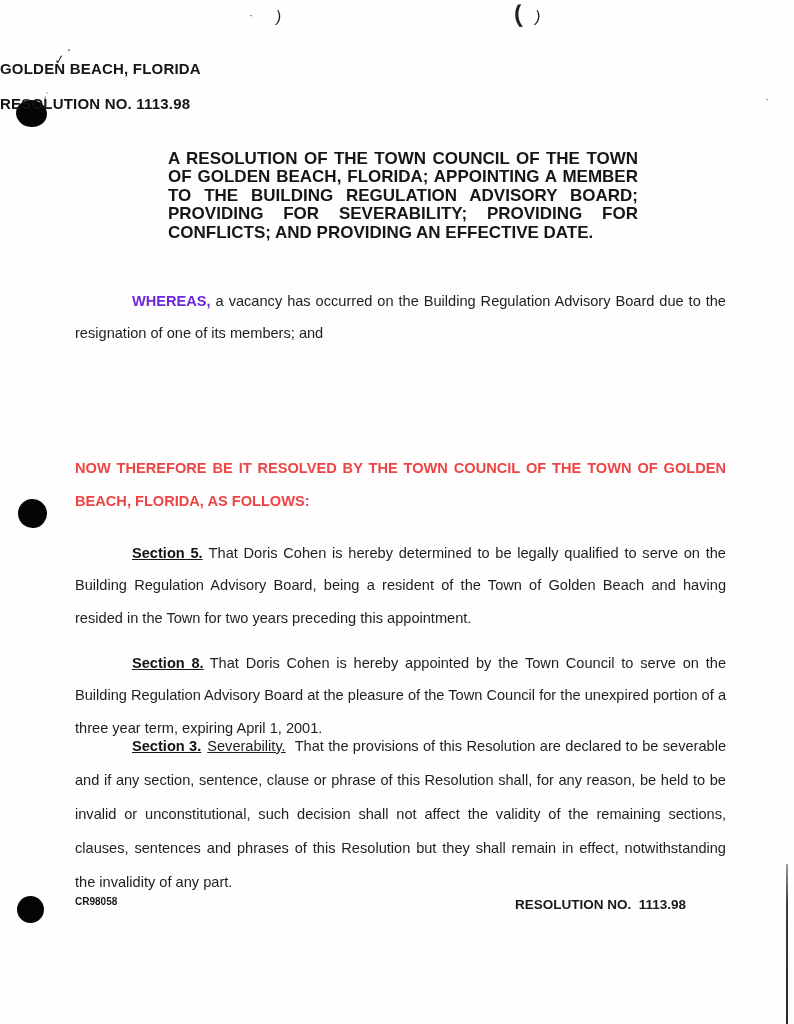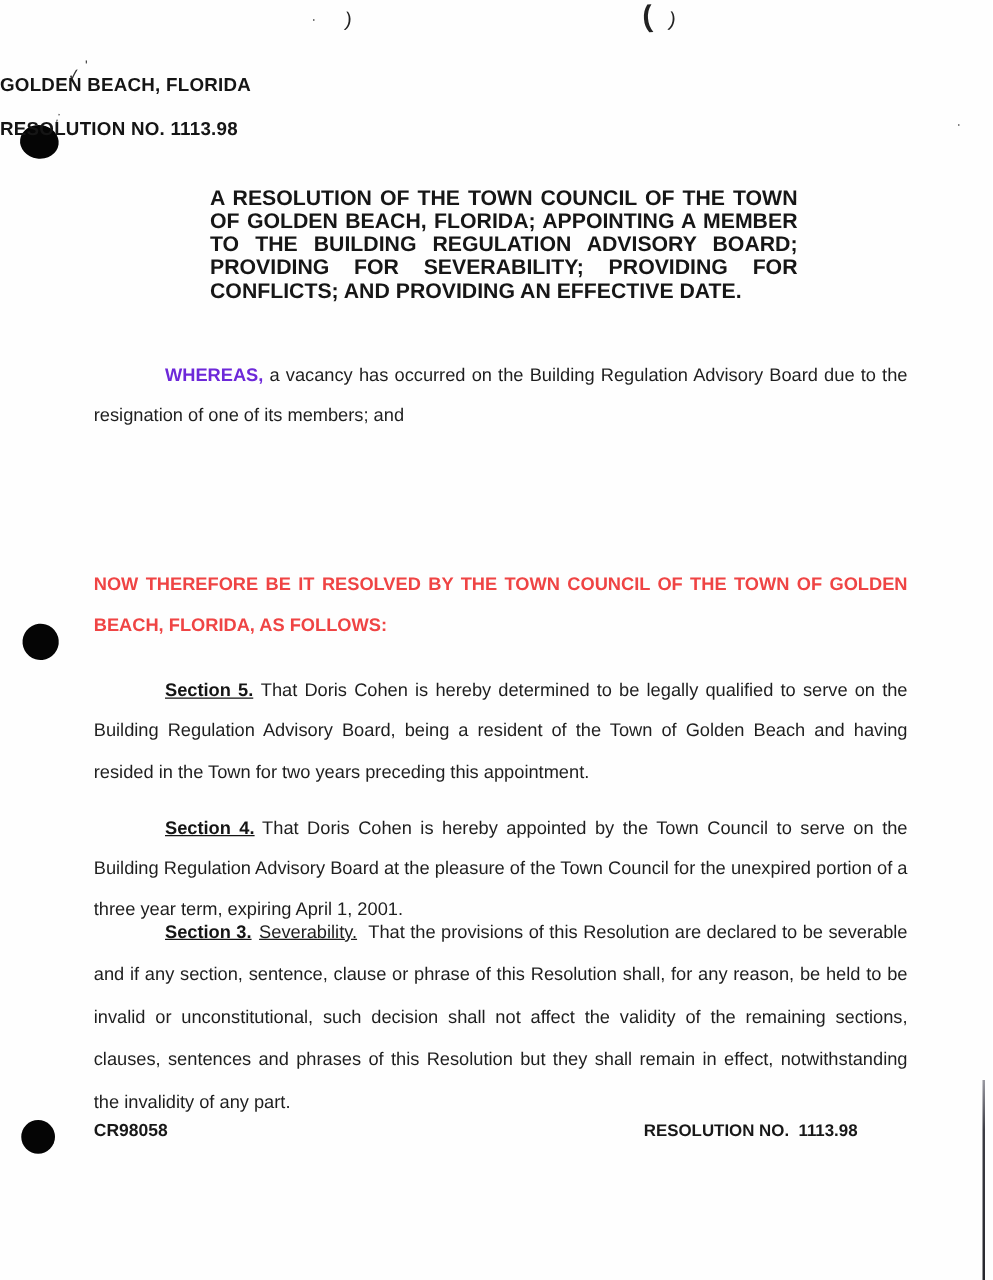--- a/index.html
+++ b/index.html
@@ -70,21 +70,21 @@
   .sec-subtitle {
     text-decoration: underline;
     margin-right: 9px;
   }
 
   
   .footer-left {
     top: 896px;
     left: 75px;
     font-weight: bold;
-    font-size: 14px;
+    font-size: 10px;
     color: #181818;
   }
   .footer-right {
     top: 897px;
     left: 515px;
     font-weight: bold;
     font-size: 13.5px;
     white-space: pre;
     color: #181818;
   }
@@ -143,20 +143,20 @@
 
   <div class="abs title-block">A RESOLUTION OF THE TOWN COUNCIL OF THE TOWN OF GOLDEN BEACH, FLORIDA; APPOINTING A MEMBER TO THE BUILDING REGULATION ADVISORY BOARD; PROVIDING FOR SEVERABILITY; PROVIDING FOR CONFLICTS; AND PROVIDING AN EFFECTIVE DATE.</div>
 
   <p class="abs para indent whereas-1"><span class="bold-lead">WHEREAS,</span><span> a vacancy has occurred on the Building Regulation Advisory Board due to the resignation of one of its members; and</span></p>
 
 
   <p class="abs para resolved">NOW THEREFORE BE IT RESOLVED BY THE TOWN COUNCIL OF THE TOWN OF GOLDEN BEACH, FLORIDA, AS FOLLOWS:</p>
 
   <p class="abs para indent section-1"><span class="sec-label">Section 5.</span><span>That Doris Cohen is hereby determined to be legally qualified to serve on the Building Regulation Advisory Board, being a resident of the Town of Golden Beach and having resided in the Town for two years preceding this appointment.</span></p>
 
-  <p class="abs para indent section-2"><span class="sec-label">Section 4.</span><span>That Doris Cohen is hereby appointed by the Town Council to serve on the Building Regulation Advisory Board at the pleasure of the Town Council for the unexpired portion of a three year term, expiring April 1, 2001.</span></p>
+  <p class="abs para indent section-2"><span class="sec-label">Section 8.</span><span>That Doris Cohen is hereby appointed by the Town Council to serve on the Building Regulation Advisory Board at the pleasure of the Town Council for the unexpired portion of a three year term, expiring April 1, 2001.</span></p>
 
   <p class="abs para indent section-3"><span class="sec-label">Section 3.</span><span class="sec-subtitle">Severability.</span><span>That the provisions of this Resolution are declared to be severable and if any section, sentence, clause or phrase of this Resolution shall, for any reason, be held to be invalid or unconstitutional, such decision shall not affect the validity of the remaining sections, clauses, sentences and phrases of this Resolution but they shall remain in effect, notwithstanding the invalidity of any part.</span></p>
 
   <div class="abs footer-left">CR98058</div>
   <div class="abs footer-right">RESOLUTION NO.  1113.98</div>
 
 </div>
 
 </body></html>

